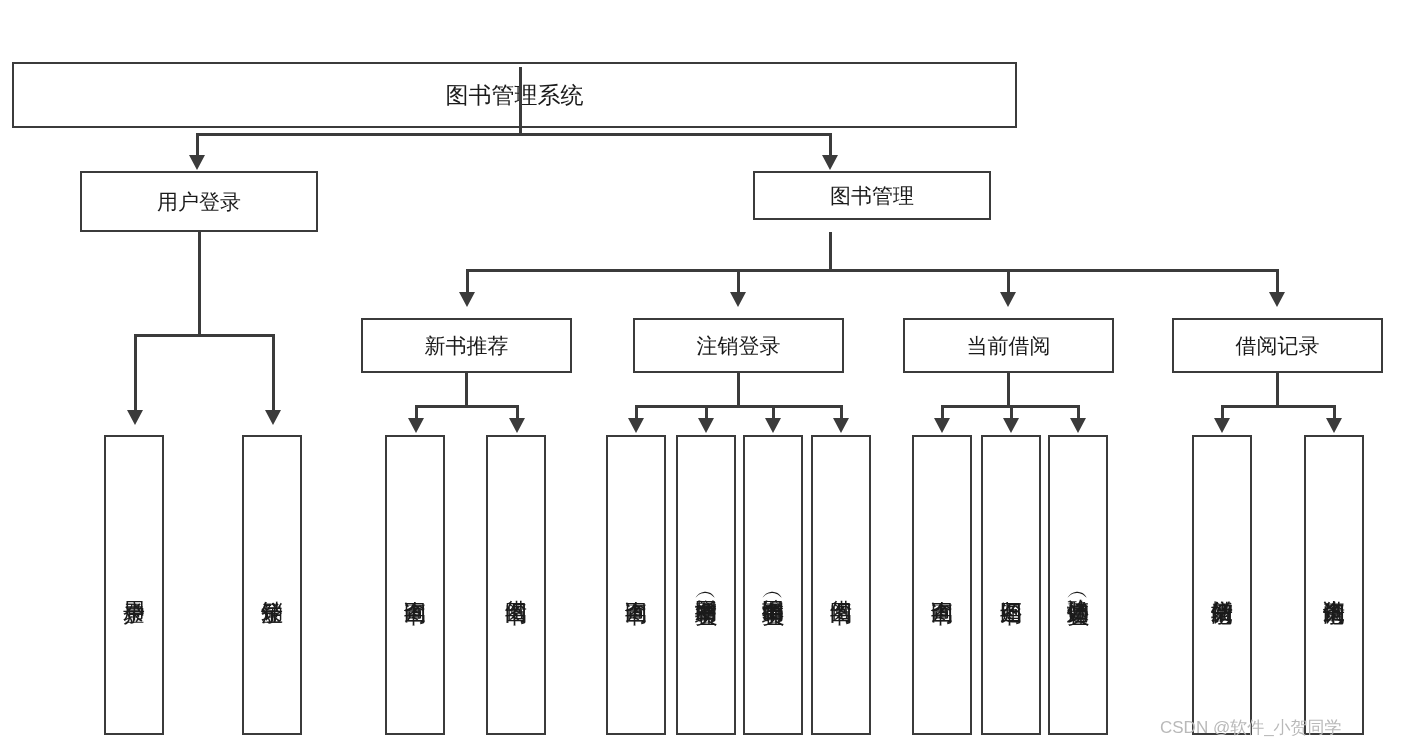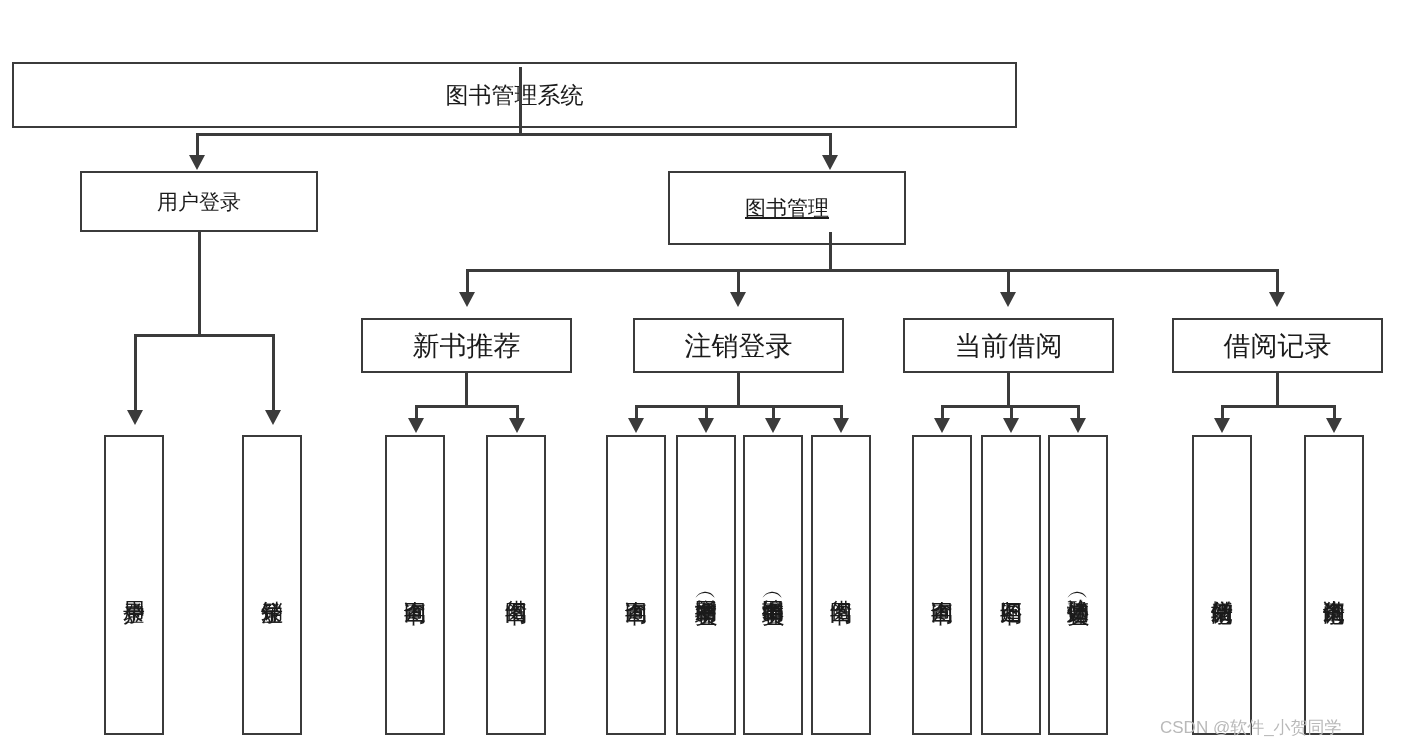--- a/index.html
+++ b/index.html
@@ -14,21 +14,21 @@
     background:#ffffff;
     border:2px solid #3b3b3b;
     display:flex;
     align-items:center;
     justify-content:center;
     color:#1b1b1b;
     text-align:center;
   }
   .node.root{font-size:23px;}
   .node.tier1{font-size:21px;}
-  .node.tier2{font-size:27px;}
+  .node.tier2{font-size:21px;}
 
   
   .node.leaf{
     font-size:22px;
     line-height:1.18;
     letter-spacing:1px;
     align-items:center;
     justify-content:center;
     padding:6px 0;
   }
@@ -73,21 +73,21 @@
   <div class="hline" style="left:196px;top:133px;width:636px;"></div>
 
   <div class="vline" style="left:196px;top:133px;height:25px;"></div>
   <div class="arrow" style="left:189px;top:155px;"></div>
   <div class="vline" style="left:829px;top:133px;height:25px;"></div>
   <div class="arrow" style="left:822px;top:155px;"></div>
 
   <div class="node tier1" style="left:80px;top:171px;width:238px;height:61px;">
     <span>用户登录</span>
   </div>
-  <div class="node tier1" style="left:668px;top:171px;width:238px;height:74px;text-decoration:underline;">
+  <div class="node tier1" style="left:753px;top:171px;width:238px;height:49px;">
     <span>图书管理</span>
   </div>
 
   <div class="vline" style="left:198px;top:232px;height:104px;"></div>
   <div class="hline" style="left:134px;top:334px;width:141px;"></div>
   <div class="vline" style="left:134px;top:334px;height:78px;"></div>
   <div class="arrow" style="left:127px;top:410px;"></div>
   <div class="vline" style="left:272px;top:334px;height:78px;"></div>
   <div class="arrow" style="left:265px;top:410px;"></div>
 

